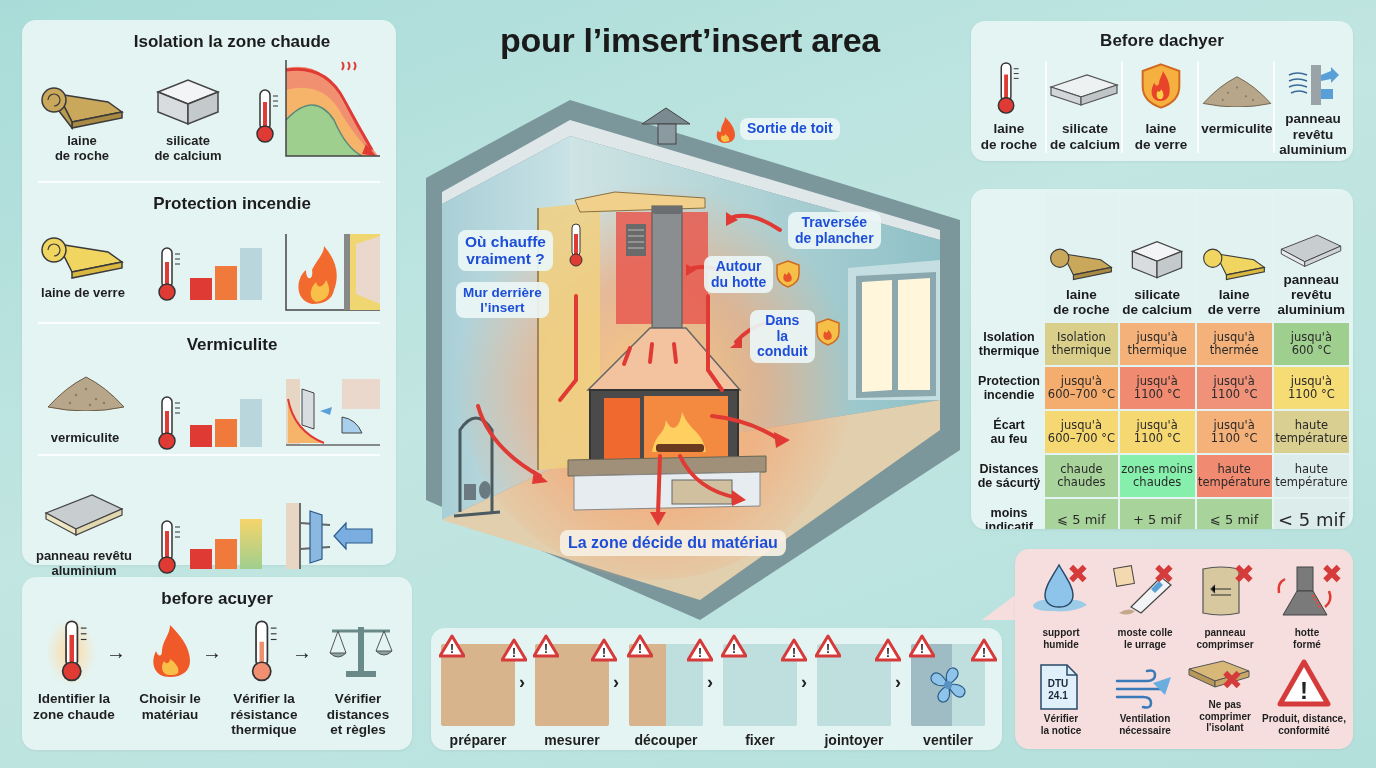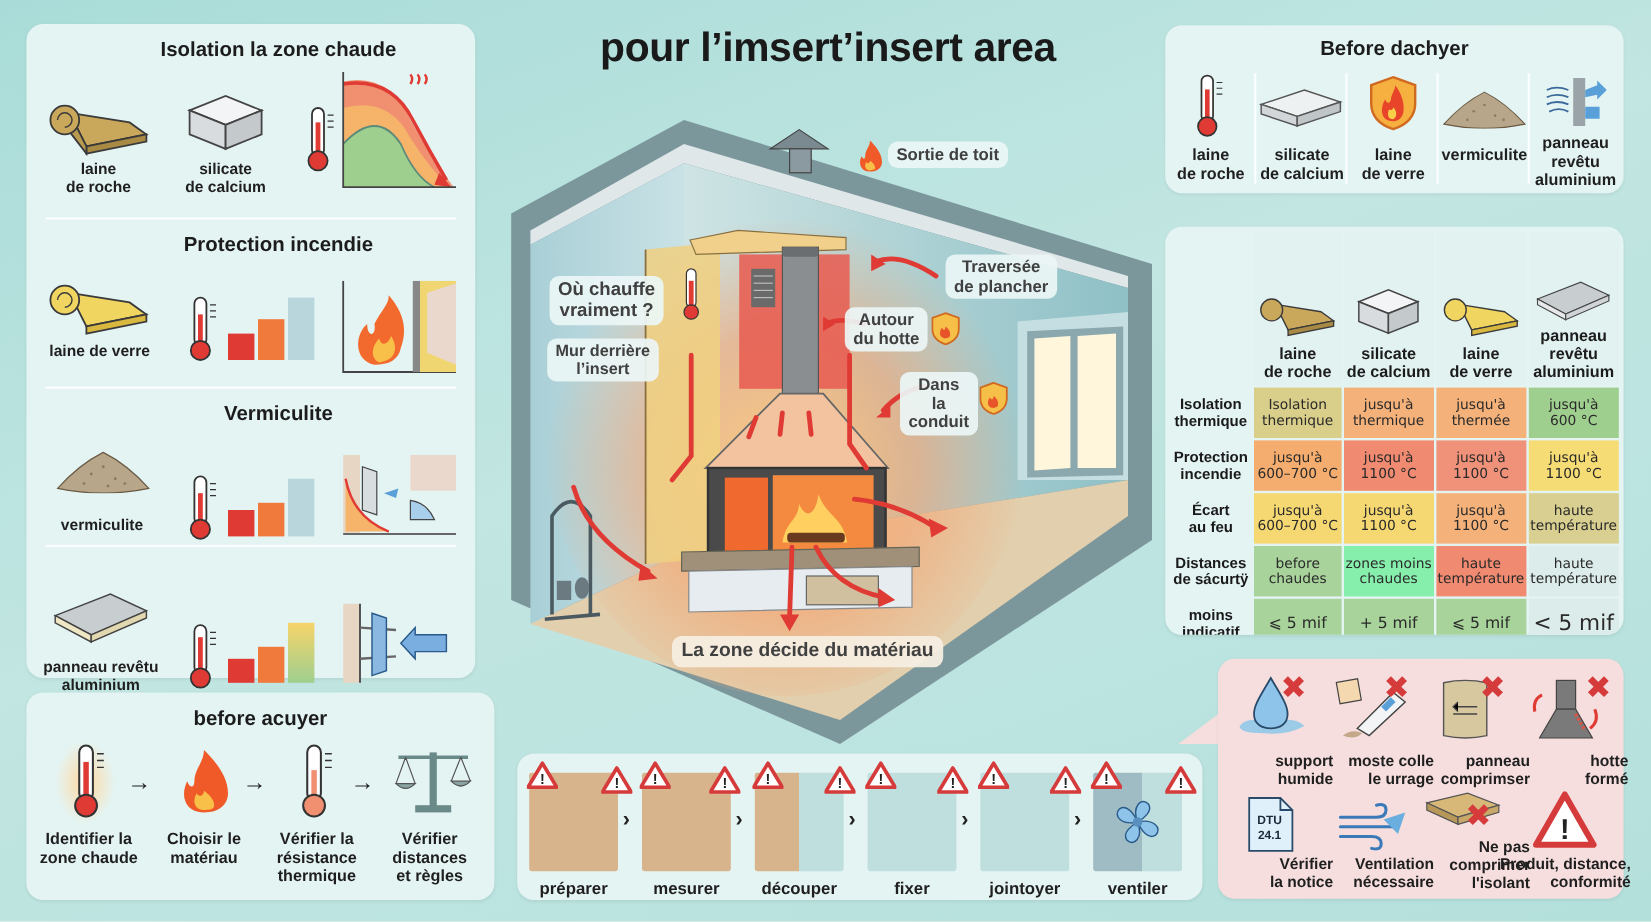--- a/index.html
+++ b/index.html
@@ -44,21 +44,21 @@
   #main-title {
     position: absolute; left: 420px; top: 20px; width: 540px;
     text-align: center; font-weight: 700; font-size: 34px; line-height: 40px;
     color: #1a1a1a; letter-spacing: -0.3px;
   }
   
   #scene { position: absolute; left: 420px; top: 100px; width: 545px; height: 525px; }
   .bubble {
     position: absolute; background: rgba(236,246,246,0.92);
     border-radius: 8px; padding: 3px 7px; font-weight: 700; font-size: 14px;
-    text-align: center; line-height: 1.12; color: #404040;
+    text-align: center; line-height: 1.12; color: #1d4ed8;
   }
   
   #tools-card { left: 431px; top: 628px; width: 571px; height: 122px; }
   .tool { position: absolute; top: 8px; width: 74px; }
   .tool .pic { position: absolute; top: 8px; left: 0; width: 74px; height: 82px; border-radius: 2px; }
   .tool .lbl { position: absolute; top: 96px; left: -10px; width: 94px; font-size: 14px; }
   .warn { position: absolute; width: 26px; height: 24px; }
   .chev { position: absolute; top: 44px; font-weight: 700; font-size: 18px; color: #222; }
   
   #before-card { left: 971px; top: 21px; width: 382px; height: 140px; }
@@ -68,21 +68,21 @@
   
   #table-card { left: 971px; top: 189px; width: 382px; height: 340px; overflow: hidden; }
   table { border-collapse: separate; border-spacing: 2px; position: absolute; left: 2px; top: 2px; width: 378px; }
   th, td { font-size: 12.5px; text-align: center; line-height: 1.12; }
   th.rowhead { font-weight: 700; width: 68px; background: #e4f4f3; color: #1a1a1a; font-size: 12.5px; }
   td.cell { color: #2a2a2a; font-family: "DejaVu Sans", sans-serif; font-size: 11.5px; height: 42px; }
   thead th { height: 128px; vertical-align: bottom; padding-bottom: 4px; background: #e1f2f1; font-weight: 700; font-size: 13.5px; }
   
   #mistakes-card { left: 1015px; top: 549px; width: 338px; height: 200px; background: #f6dede; }
   .mk { position: absolute; width: 84px; }
-  .mk .lbl { position: absolute; left: -8px; right: -8px; font-size: 13px; text-align: right; }
+  .mk .lbl { position: absolute; left: -8px; right: -8px; font-size: 10px; }
   .xmark { position: absolute; font-weight: 900; color: #d63b3b; font-size: 26px; line-height: 1; font-family: "DejaVu Sans", sans-serif; }
 </style>
 </head>
 <body>
 
 <div id="main-title">
   <div>pour l’imsert’insert area</div>
 </div>
 
 <div id="left-card" class="card">
@@ -713,21 +713,21 @@
             <div>haute</div>
             <div>température</div>
           </td>
       </tr>
       <tr>
         <th class="rowhead">
             <div>Distances</div>
             <div>de sácurtÿ</div>
           </th>
         <td class="cell" style="background:#a8d39a;">
-            <div>before</div>
+            <div>chaude</div>
             <div>chaudes</div>
           </td>
         <td class="cell" style="background:#86efac;">
             <div>zones moins</div>
             <div>chaudes</div>
           </td>
         <td class="cell" style="background:#f08a70;">
             <div>haute</div>
             <div>température</div>
           </td>

